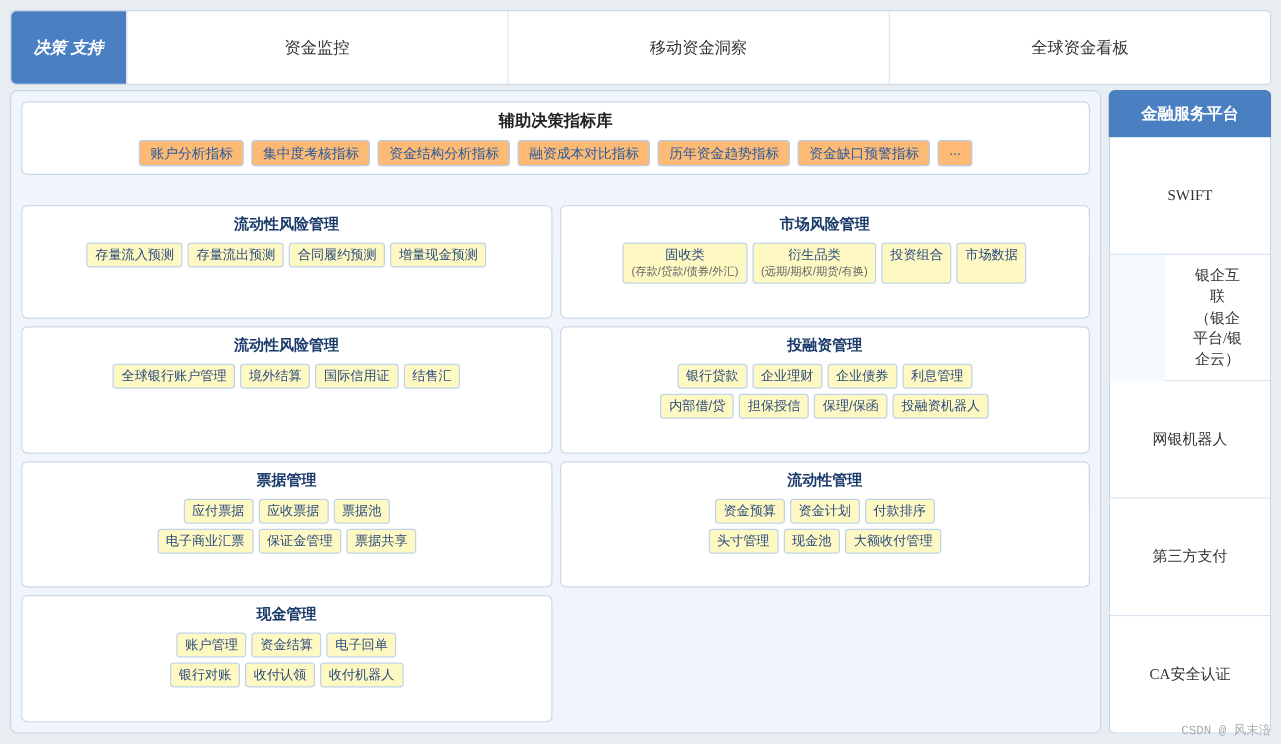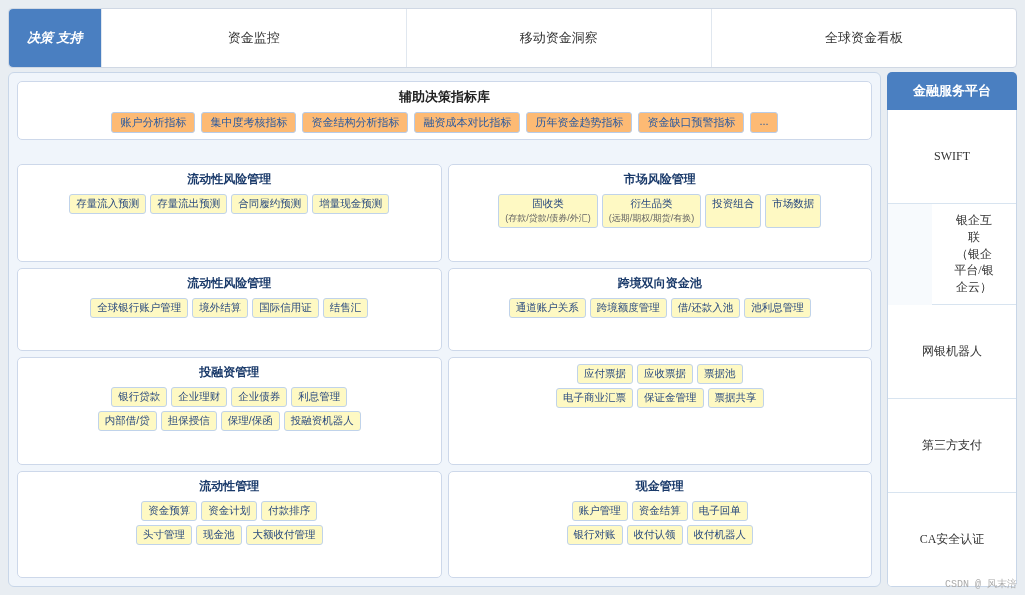--- a/index.html
+++ b/index.html
@@ -258,44 +258,36 @@
         <div class="mgmt-box">
           <div class="mgmt-box-title">流动性风险管理</div>
           <div class="mgmt-tags">
             <span class="mgmt-tag">全球银行账户管理</span>
             <span class="mgmt-tag">境外结算</span>
             <span class="mgmt-tag">国际信用证</span>
             <span class="mgmt-tag">结售汇</span>
           </div>
         </div>
         <div class="mgmt-box">
-          <div class="mgmt-box-title">跨境双向资金池</div>
-          <div class="mgmt-tags">
-            <span class="mgmt-tag">通道账户关系</span>
-            <span class="mgmt-tag">跨境额度管理</span>
-            <span class="mgmt-tag">借/还款入池</span>
-            <span class="mgmt-tag">池利息管理</span>
-          </div>
-        </div>
-        <div class="mgmt-box">
           <div class="mgmt-box-title">投融资管理</div>
           <div class="mgmt-tags">
             <span class="mgmt-tag">银行贷款</span>
             <span class="mgmt-tag">企业理财</span>
             <span class="mgmt-tag">企业债券</span>
             <span class="mgmt-tag">利息管理</span>
           </div>
           <div class="mgmt-tags">
             <span class="mgmt-tag">内部借/贷</span>
             <span class="mgmt-tag">担保授信</span>
             <span class="mgmt-tag">保理/保函</span>
             <span class="mgmt-tag">投融资机器人</span>
           </div>
         </div>
         <div class="mgmt-box">
+          <div class="mgmt-box-title">票据管理</div>
           <div class="mgmt-tags">
             <span class="mgmt-tag">应付票据</span>
             <span class="mgmt-tag">应收票据</span>
             <span class="mgmt-tag">票据池</span>
           </div>
           <div class="mgmt-tags">
             <span class="mgmt-tag">电子商业汇票</span>
             <span class="mgmt-tag">保证金管理</span>
             <span class="mgmt-tag">票据共享</span>
           </div>

